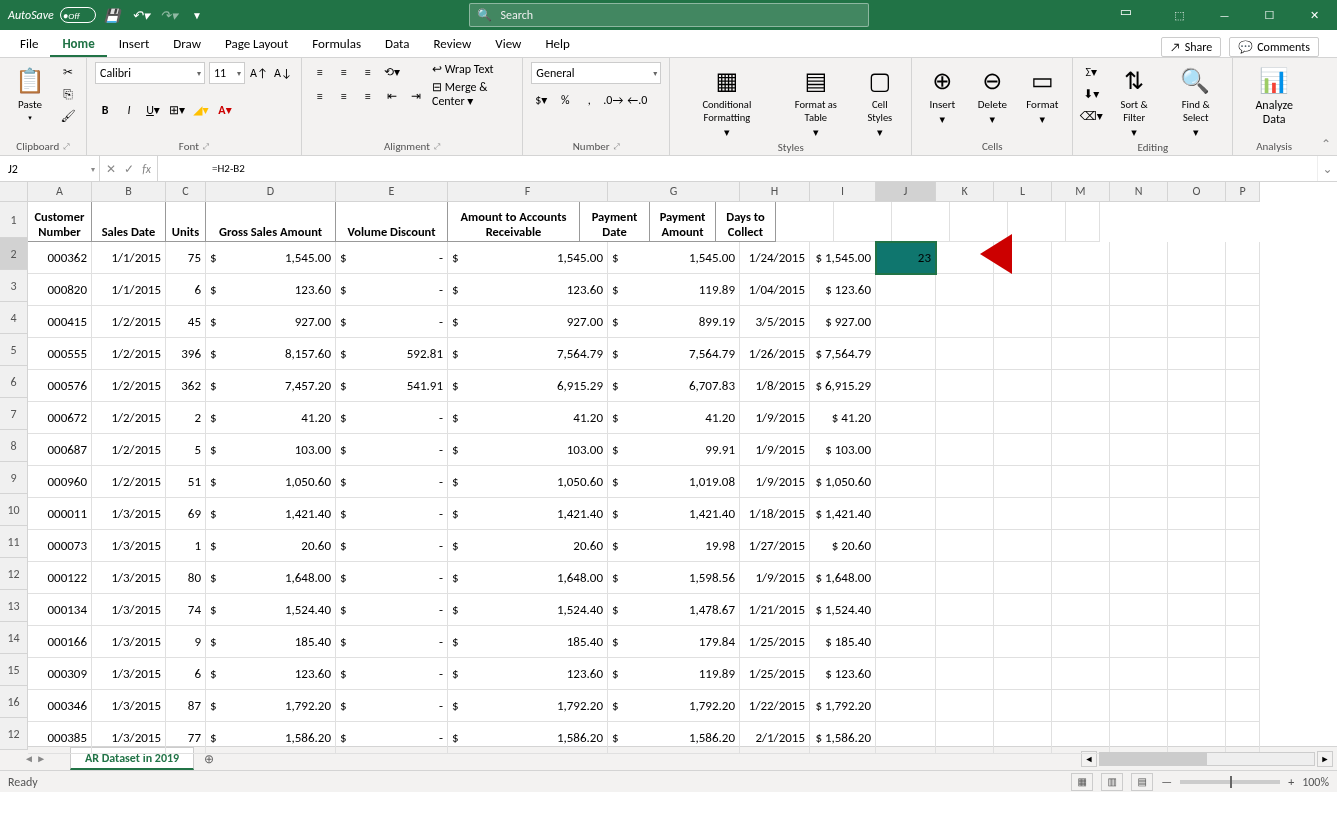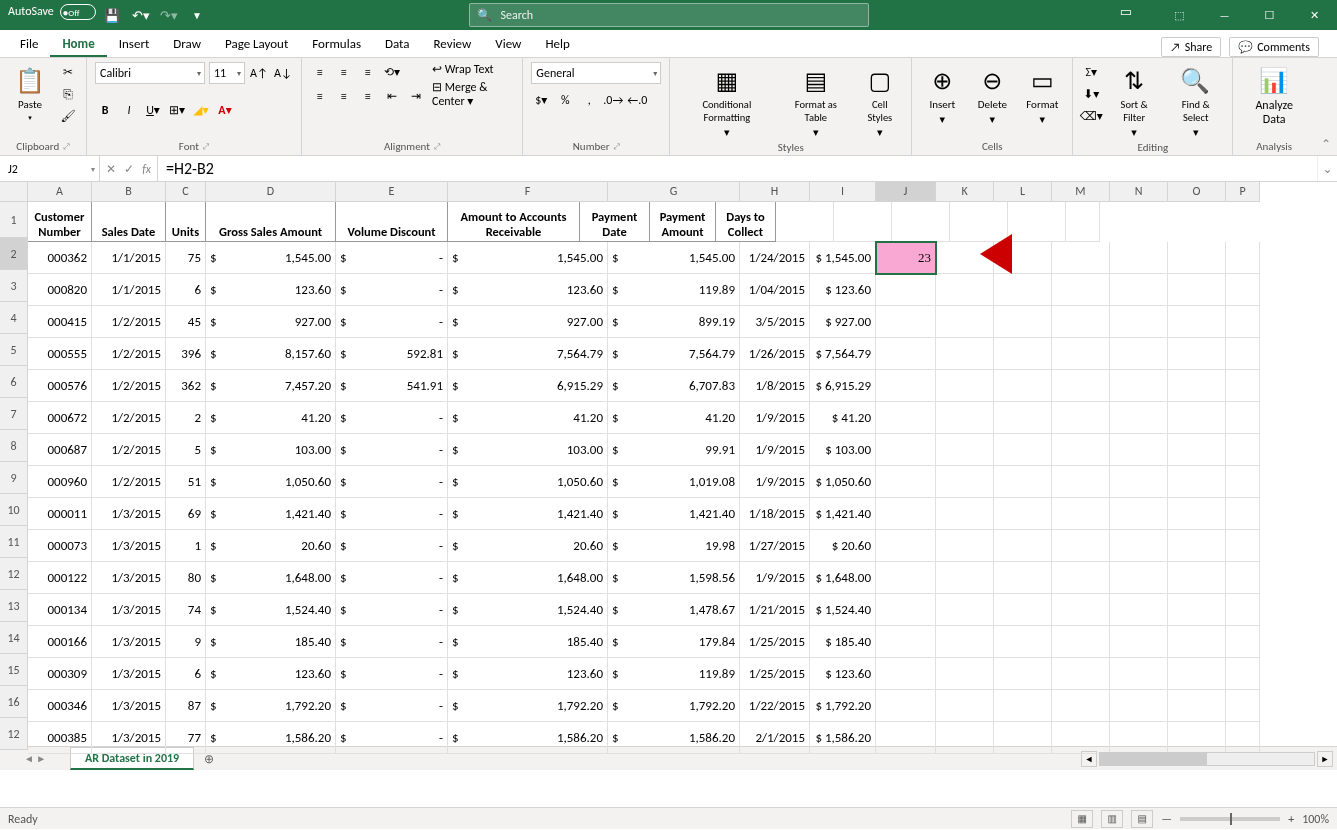--- a/index.html
+++ b/index.html
@@ -1,20 +1,20 @@
 <!DOCTYPE html>
 <html><head>
 <meta charset="utf-8">
 <style>
 * { box-sizing: border-box; margin: 0; padding: 0; font-family: "Segoe UI", Calibri, sans-serif; }
 body { background: #fff; overflow: hidden; font-size: 12px; }
 
 
 .titlebar { background: #217346; height: 30px; display: flex; align-items: center; color: #fff; padding: 0 8px; position: relative; }
-.titlebar .left { display: flex; align-items: flex-start; gap: 6px; }
+.titlebar .left { display: flex; align-items: center; gap: 6px; font-style: italic; }
 .autosave-label { font-size: 12px; }
 .autosave-toggle { width: 36px; height: 16px; border: 1px solid #fff; border-radius: 8px; display: flex; align-items: center; padding: 0 2px; justify-content: flex-start; font-size: 9px; color: #fff; }
 .tb-icon { width: 22px; height: 22px; display: inline-flex; align-items: center; justify-content: center; cursor: pointer; font-size: 13px; }
 .searchbox { position: absolute; left: 50%; transform: translateX(-50%); width: 400px; height: 24px; background: rgba(255,255,255,0.15); border: 1px solid rgba(255,255,255,0.4); border-radius: 2px; display: flex; align-items: center; padding: 0 8px; color: #eee; font-size: 12px; gap: 8px;}
 .win-controls { position: absolute; right: 0; top: 0; display: flex; }
 .win-btn { width: 45px; height: 30px; display: flex; align-items: center; justify-content: center; cursor: pointer; font-size: 11px; }
 
 
 .ribbon-tabs { height: 28px; display: flex; align-items: flex-end; padding: 0 8px; background: #fff; border-bottom: 1px solid #d4d4d4; }
 .rtab { padding: 4px 12px; font-size: 13px; cursor: pointer; }
@@ -34,57 +34,57 @@
 .col { display: flex; flex-direction: column; gap: 2px;}
 .small-btn { width: 20px; height: 20px; display: flex; align-items: center; justify-content: center; border: 0; background: none; cursor: pointer; font-size: 12px;}
 .combo { height: 22px; border: 1px solid #ccc; background: #fff; font-size: 12px; padding: 0 14px 0 4px; display:flex; align-items:center; cursor:pointer; position:relative;}
 .combo:after { content:"▾"; position:absolute; right:3px; font-size:8px; color:#666;}
 
 
 .fbar { height: 26px; display: flex; border-bottom: 1px solid #d4d4d4; }
 .namebox { width: 100px; border-right: 1px solid #d4d4d4; display: flex; align-items: center; padding: 0 18px 0 8px; position:relative; font-size: 12px;}
 .namebox:after{content:"▾"; position:absolute; right:4px; font-size:8px; color:#888;}
 .fx-btns { display: flex; align-items: center; border-right: 1px solid #d4d4d4; padding: 0 6px; gap: 8px; color:#888;}
-.formula-input { flex: 1; padding: 12px 8px; display: flex; align-items: center; font-size: 16px;}
+.formula-input { flex: 1; padding: 12px 8px; display: flex; align-items: center; font-size: 11px; margin-left: 46px;}
 .expand-f { width:20px; display:flex; align-items:center; justify-content:center; color:#888; cursor:pointer; border-left:1px solid #eee;}
 
 
 .grid-wrap { position: relative; height: 564px; }
 .corner { position: absolute; left:0; top:0; width: 28px; height: 20px; background: #f0f0f0; border-right:1px solid #d4d4d4; border-bottom:1px solid #d4d4d4;}
 .col-headers { position: absolute; left: 28px; top:0; height: 20px; display: flex; }
 .ch { background: #f0f0f0; border-right: 1px solid #d4d4d4; border-bottom:1px solid #d4d4d4; font-size: 12px; text-align: center; line-height: 19px; color:#555;}
 .ch.sel { background: #d2d2d2; }
 .row-headers { position: absolute; left:0; top: 20px; width: 28px; }
 .rh { height: 32px; background: #f0f0f0; border-bottom: 1px solid #d4d4d4; border-right:1px solid #d4d4d4; font-size: 12px; text-align: center; display:flex; align-items:center; justify-content:center; color:#555;}
 .rh.hdrh { height: 36px; }
 .rh.sel { background: #d2d2d2; }
 .cells { position: absolute; left: 28px; top: 20px; }
 .crow { display: flex; height: 32px; }
 .crow.hdrrow { height: 40px; }
 .cell { border-right: 1px solid #e0e0e0; border-bottom: 1px solid #e0e0e0; padding: 0 4px; font-size: 13px; display: flex; align-items: center; overflow:hidden; white-space:nowrap;}
 .hdrrow .cell { border-bottom: 1px solid #999; border-right: 1px solid #999; font-weight: 600; font-size:12.5px; text-align:center; align-items:flex-end; white-space:normal; line-height:1.15; padding-bottom:2px; justify-content:center;}
 .r { justify-content: flex-end; text-align:right;}
 .money { justify-content: space-between; }
 .money .sym { }
-.sel-cell { outline: 2px solid #217346; outline-offset: -1px; background:#f9a8d4; position:relative; z-index:2;font-family:Liberation Serif, serif;}
+.sel-cell { outline: 2px solid #217346; outline-offset: -1px; background:#0f766e; position:relative; z-index:2;}
 
 .red-arrow { position:absolute; width:0; height:0; border-top: 20px solid transparent; border-bottom: 20px solid transparent; border-right: 32px solid #c00; }
 
 
 .sheettabs { height: 24px; display: flex; border-top: 1px solid #d4d4d4; align-items: stretch; background:#f3f2f1;}
 .stnav { width: 70px; display:flex; align-items:center; justify-content:center; gap:8px; color:#888; font-size:10px;}
 .sheettab { padding: 0 14px; background:#fff; border:1px solid #ccc; border-bottom:2px solid #217346; font-size:12px; display:flex; align-items:center; font-weight:600; color:#217346;}
 .plus-tab { width:30px; display:flex; align-items:center; justify-content:center; color:#666; cursor:pointer;}
 .hscroll{ margin-left:auto; width:260px; display:flex; align-items:center; padding:0 4px; gap:2px;}
 .hsbar{flex:1; height:14px; background:#eee; border:1px solid #ccc; position:relative;}
 .hsbar .thumb{position:absolute; left:0; width:50%; height:100%; background:#ccc;}
 .hsbtn{width:16px; height:16px; border:1px solid #ccc; display:flex; align-items:center; justify-content:center; font-size:9px; cursor:pointer;}
 
 
-.statusbar { height: 22px; background: #f3f2f1; border-top:1px solid #d4d4d4; display: flex; align-items: center; padding: 0 8px; font-size: 12px; color:#555;margin-top:37px;}
+.statusbar { height: 22px; background: #f3f2f1; border-top:1px solid #d4d4d4; display: flex; align-items: center; padding: 0 8px; font-size: 12px; color:#555;}
 .status-right{margin-left:auto; display:flex; align-items:center; gap:8px;}
 .viewbtn{width:22px; height:18px; border:1px solid #ccc; display:flex; align-items:center; justify-content:center; font-size:10px; cursor:pointer;}
 .zoom-slider{width:100px; height:4px; background:#ccc; position:relative;}
 .zoom-slider .zthumb{position:absolute; left:50%; top:-4px; width:2px; height:12px; background:#666;}
 
 
 .cwA{width:64px;} .cwB{width:74px;} .cwC{width:40px;} .cwD{width:130px;} .cwE{width:112px;} .cwF{width:160px;} .cwG{width:132px;} .cwH{width:70px;} .cwI{width:66px;} .cwJ{width:60px;} .cwK{width:58px;} .cwL{width:58px;} .cwM{width:58px;} .cwN{width:58px;} .cwO{width:58px;} .cwP{width:34px;}
 </style>
 </head>
 <body>

